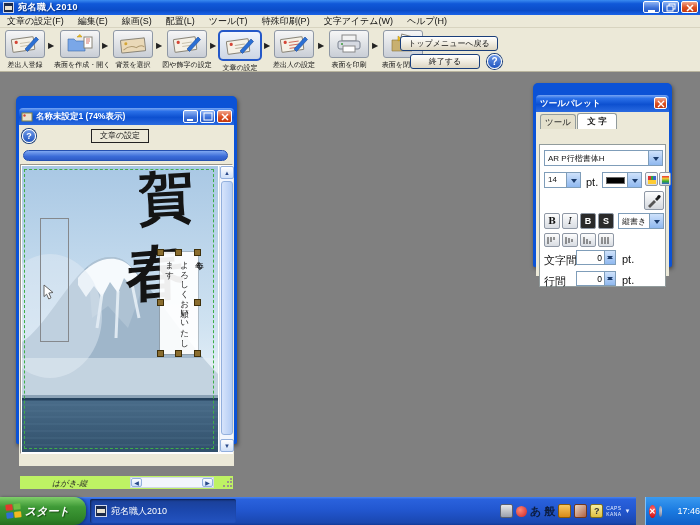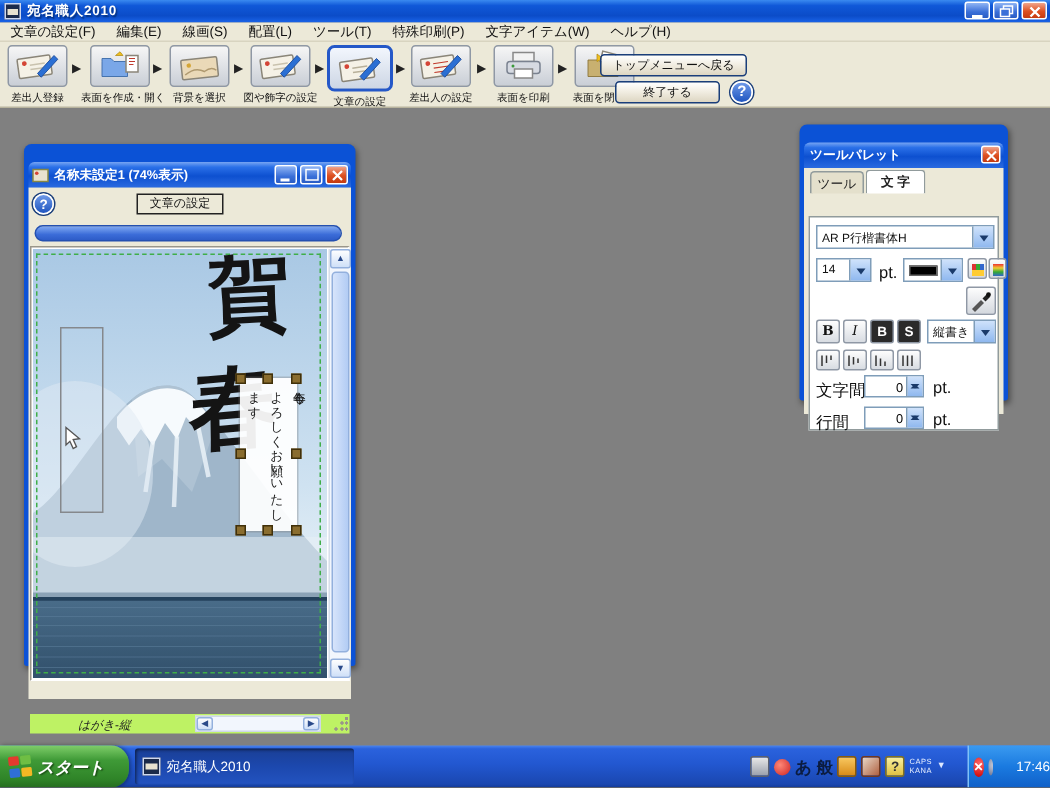--- a/index.html
+++ b/index.html
@@ -103,21 +103,21 @@
   .alnbtn{position:absolute;top:88px;width:16px;height:14px;border:1px solid #8f98a5;border-radius:2px;
     background:linear-gradient(180deg,#fdfdfd,#d8dce2);display:flex;align-items:center;justify-content:center;}
   .spinbox{position:absolute;width:40px;height:15px;border:1px solid #7f9db9;background:#fff;font-size:8.5px;}
   .spinval{position:absolute;right:13px;top:2px;}
   .spin{position:absolute;right:0;top:0;bottom:0;width:11px;background:linear-gradient(180deg,#cfe2fb,#8fb8ef);border-left:1px solid #7f9db9;}
   .spin:before{content:"";position:absolute;left:2px;top:2px;border:3px solid transparent;border-bottom:3px solid #1a3a6a;}
   .spin:after{content:"";position:absolute;left:2px;bottom:2px;border:3px solid transparent;border-top:3px solid #1a3a6a;}
   .plabel{position:absolute;font-size:11px;color:#111;}
 
   
-  .taskbar{position:absolute;left:0;top:497px;width:700px;height:28px;
+  .taskbar{position:absolute;left:0;top:497px;width:636px;height:28px;
     background:linear-gradient(180deg,#4a84ee 0%,#2a62dd 8%,#2257d0 45%,#1a47b0 92%,#123a98 100%);}
   .startbtn{position:absolute;left:0;top:0;width:86px;height:28px;border-radius:0 12px 12px 0;
     background:linear-gradient(180deg,#7fce6a 0%,#3f9a37 35%,#2f8428 80%,#256e1f 100%);
     box-shadow:1px 0 3px rgba(0,0,0,.4);display:flex;align-items:center;color:#fff;}
   .flag{width:15px;height:15px;margin:0 4px 0 6px;display:grid;grid-template-columns:7px 7px;gap:1px;transform:rotate(-6deg);}
   .flag i{display:block;height:6px;border-radius:1px;}
   .startbtn .st{font-size:11px;font-weight:bold;font-style:italic;text-shadow:1px 1px 1px #1a4a14;}
   .taskbtn{position:absolute;left:90px;top:2px;width:146px;height:24px;border-radius:2px;
     background:linear-gradient(180deg,#1a3f96,#1c48ae 50%,#2353c0);box-shadow:inset 1px 1px 2px rgba(0,0,0,.5);
     display:flex;align-items:center;color:#fff;font-size:9px;}

